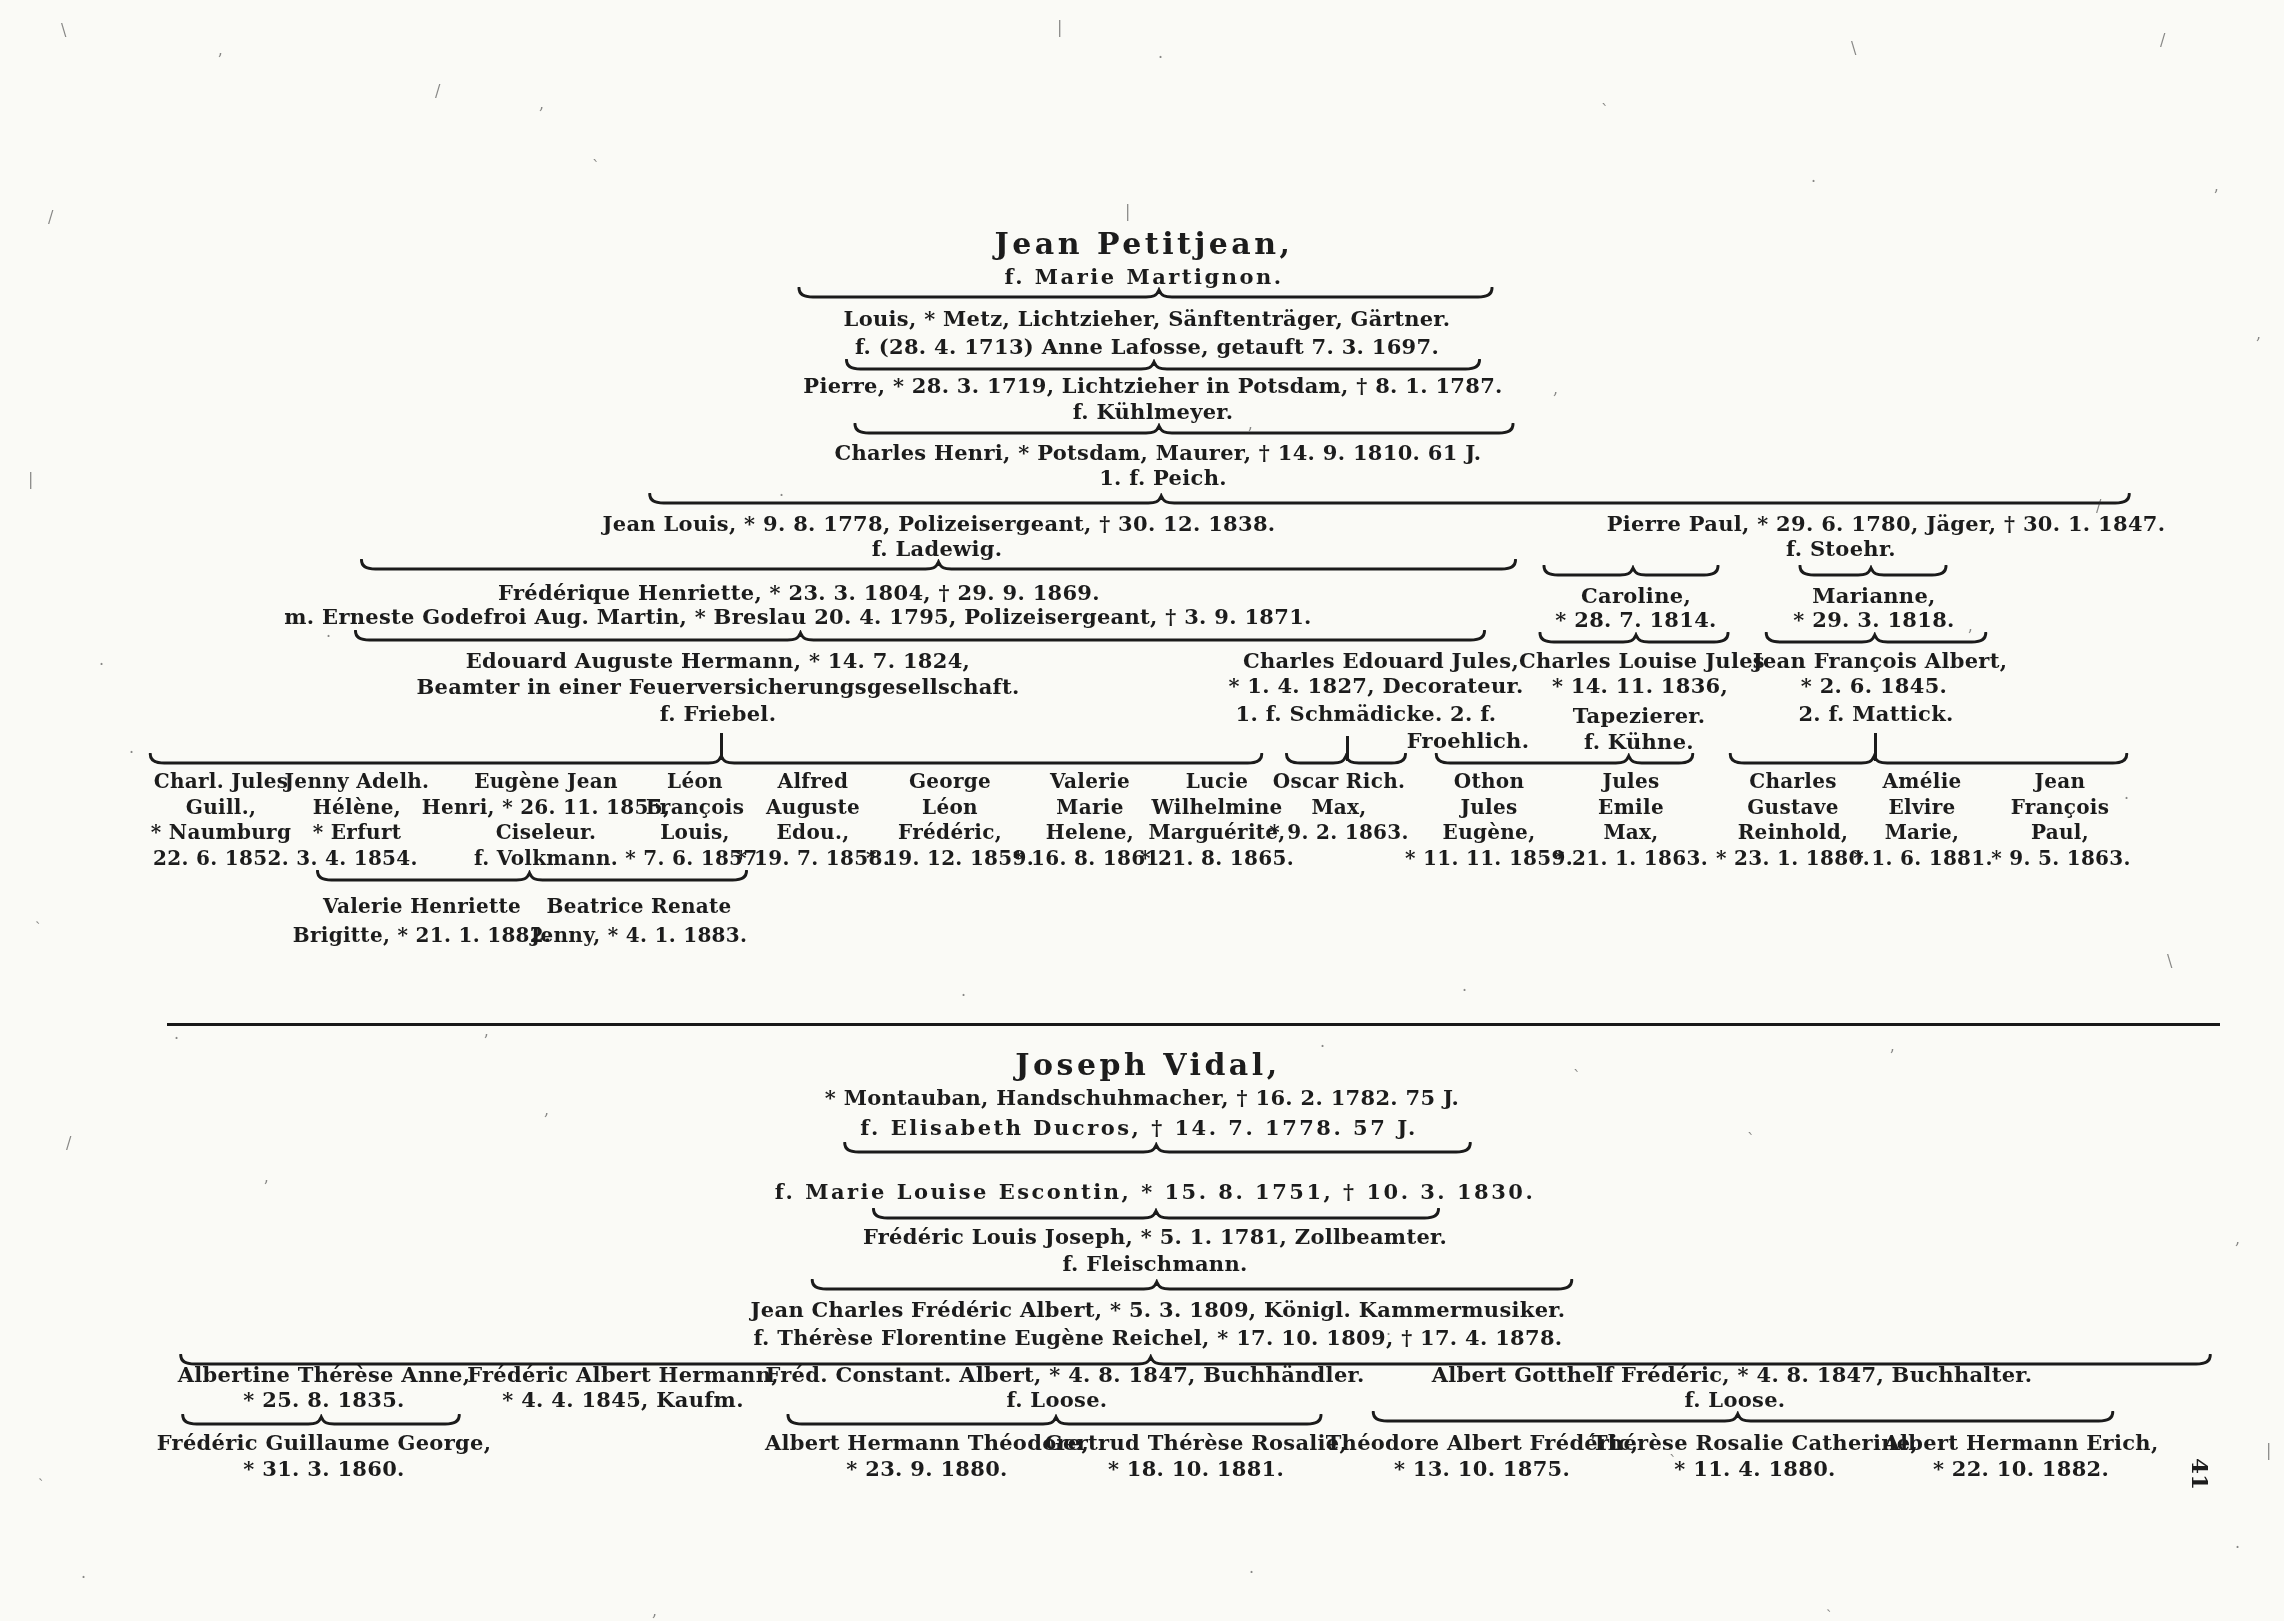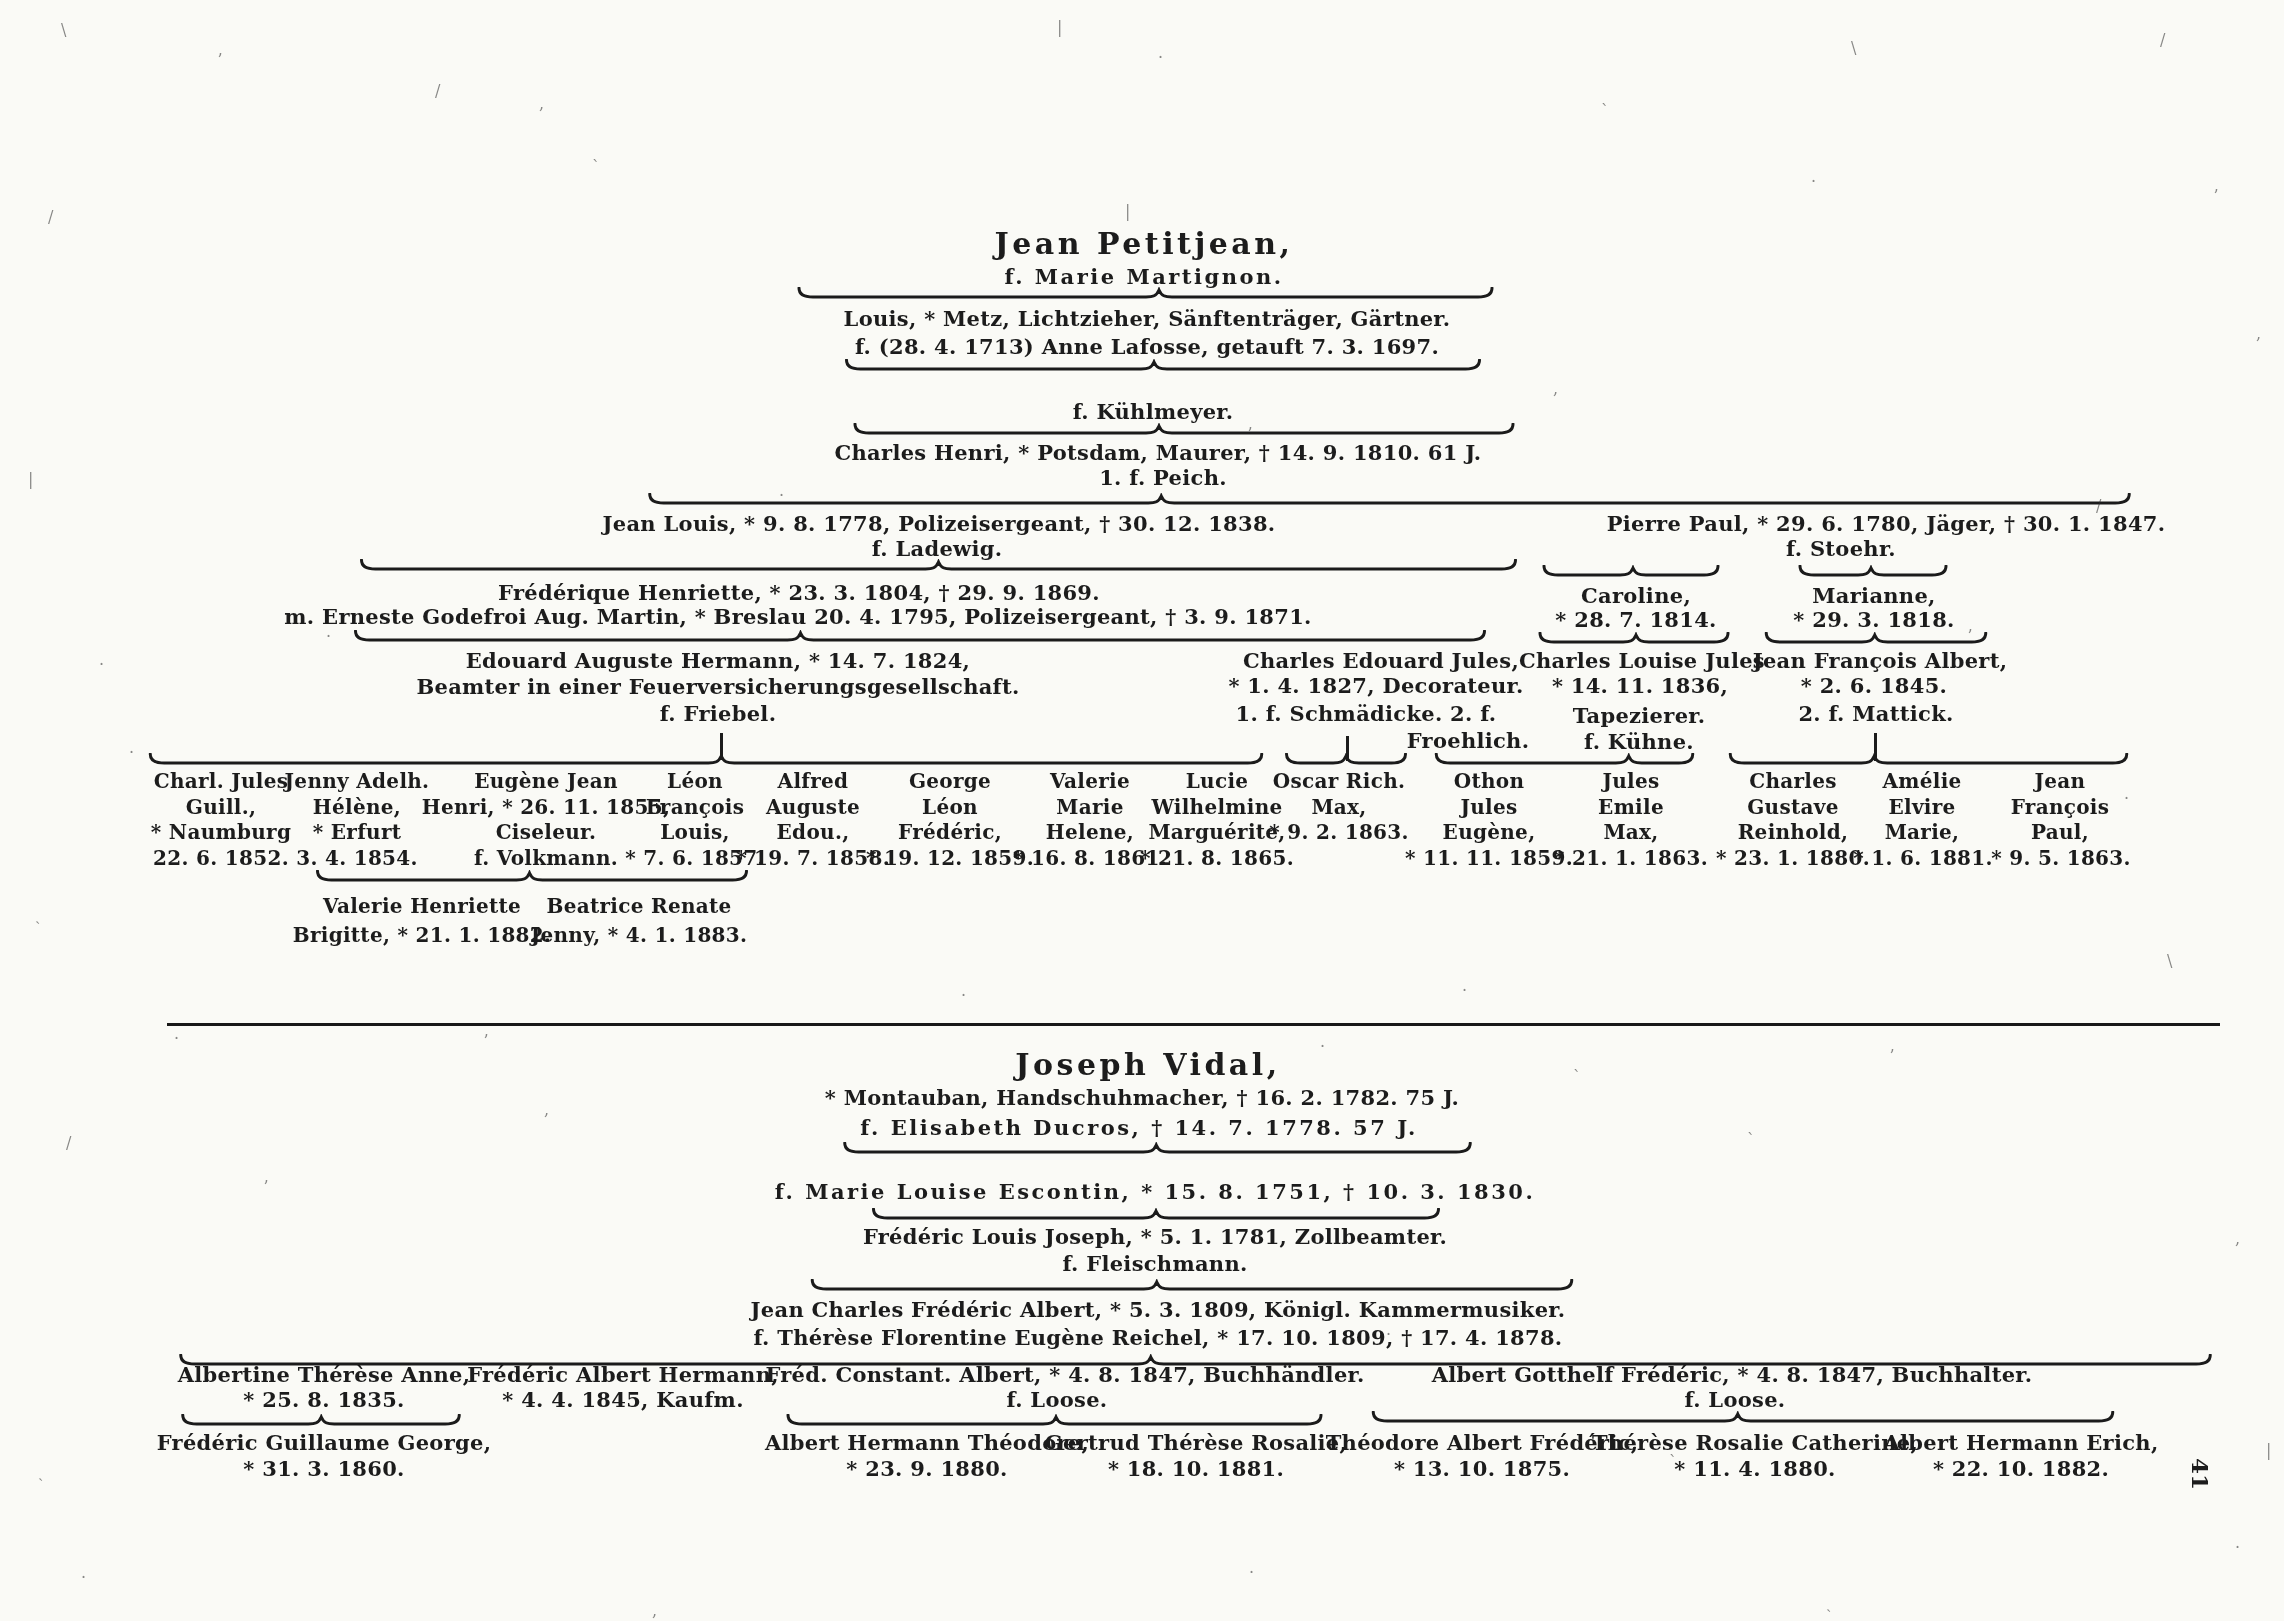--- a/index.html
+++ b/index.html
@@ -22,20 +22,21 @@
 <body>
 
 <div id="page">
 
   <div class="t big" style="left:1144px;top:226px">Jean Petitjean,</div>
   <div class="t sp" style="left:1144px;top:264px">f. Marie Martignon.</div>
 
   <div class="t" style="left:1147px;top:306px">Louis, * Metz, Lichtzieher, Sänftenträger, Gärtner.</div>
   <div class="t" style="left:1147px;top:334px">f. (28. 4. 1713) Anne Lafosse, getauft 7. 3. 1697.</div>
 
+  <div class="t" style="left:1153px;top:373px">Pierre, * 28. 3. 1719, Lichtzieher in Potsdam, † 8. 1. 1787.</div>
   <div class="t" style="left:1153px;top:399px">f. Kühlmeyer.</div>
 
   <div class="t" style="left:1158px;top:440px">Charles Henri, * Potsdam, Maurer, † 14. 9. 1810.  61 J.</div>
   <div class="t" style="left:1163px;top:465px">1. f. Peich.</div>
 
   <div class="t" style="left:939px;top:511px">Jean Louis, * 9. 8. 1778, Polizeisergeant, † 30. 12. 1838.</div>
   <div class="t" style="left:937px;top:536px">f. Ladewig.</div>
   <div class="t" style="left:1886px;top:511px">Pierre Paul, * 29. 6. 1780, Jäger, † 30. 1. 1847.</div>
   <div class="t" style="left:1841px;top:536px">f. Stoehr.</div>
 

